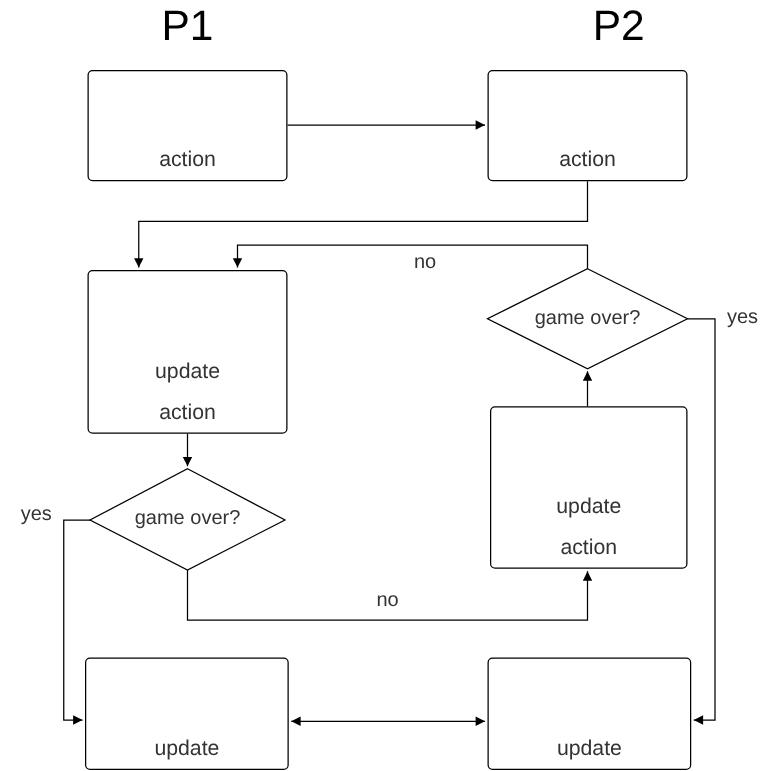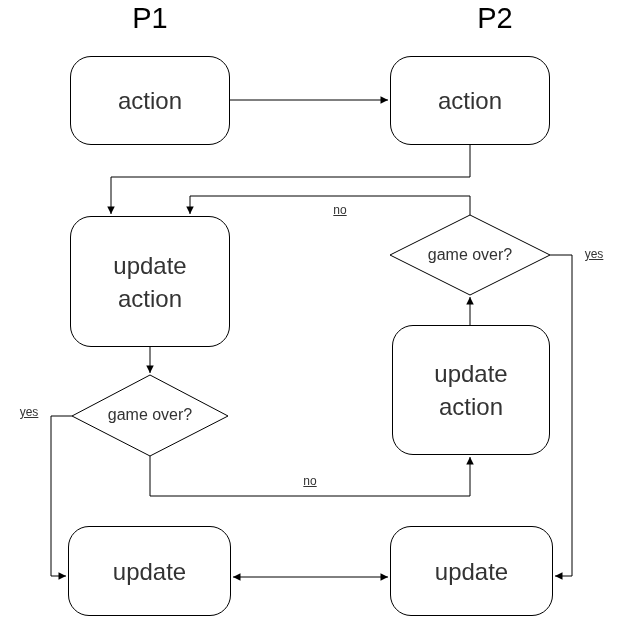--- a/index.html
+++ b/index.html
@@ -18,53 +18,52 @@
   .edges-svg {
     position: absolute;
     left: 0;
     top: 0;
     width: 620px;
     height: 617px;
   }
   .col-title {
     position: absolute;
     transform: translate(-50%, 0);
-    font-size: 29px;
+    font-size: 34px;
     color: #000000;
     white-space: nowrap;
   }
   .node-box {
     position: absolute;
     box-sizing: border-box;
     border: 1px solid #000000;
-    border-radius: 21px;
+    border-radius: 4px;
     background: #ffffff;
     display: flex;
     flex-direction: column;
     align-items: center;
-    justify-content: center;
-    font-size: 24px;
+    justify-content: flex-end;
+    font-size: 17px;
     color: #333333;
     text-align: center;
     line-height: 33px;
   }
   .diamond-label {
     position: absolute;
     transform: translate(-50%, -50%);
     font-size: 16px;
     color: #333333;
     white-space: nowrap;
   }
   .edge-label {
     position: absolute;
     transform: translate(-50%, -50%);
-    font-size: 12px;
+    font-size: 16px;
     color: #333333;
     white-space: nowrap;
-    text-decoration: underline;
   }
   polyline.edge {
     fill: none;
     stroke: #000000;
     stroke-width: 1;
   }
   polygon.diamond {
     fill: #ffffff;
     stroke: #000000;
     stroke-width: 1;

